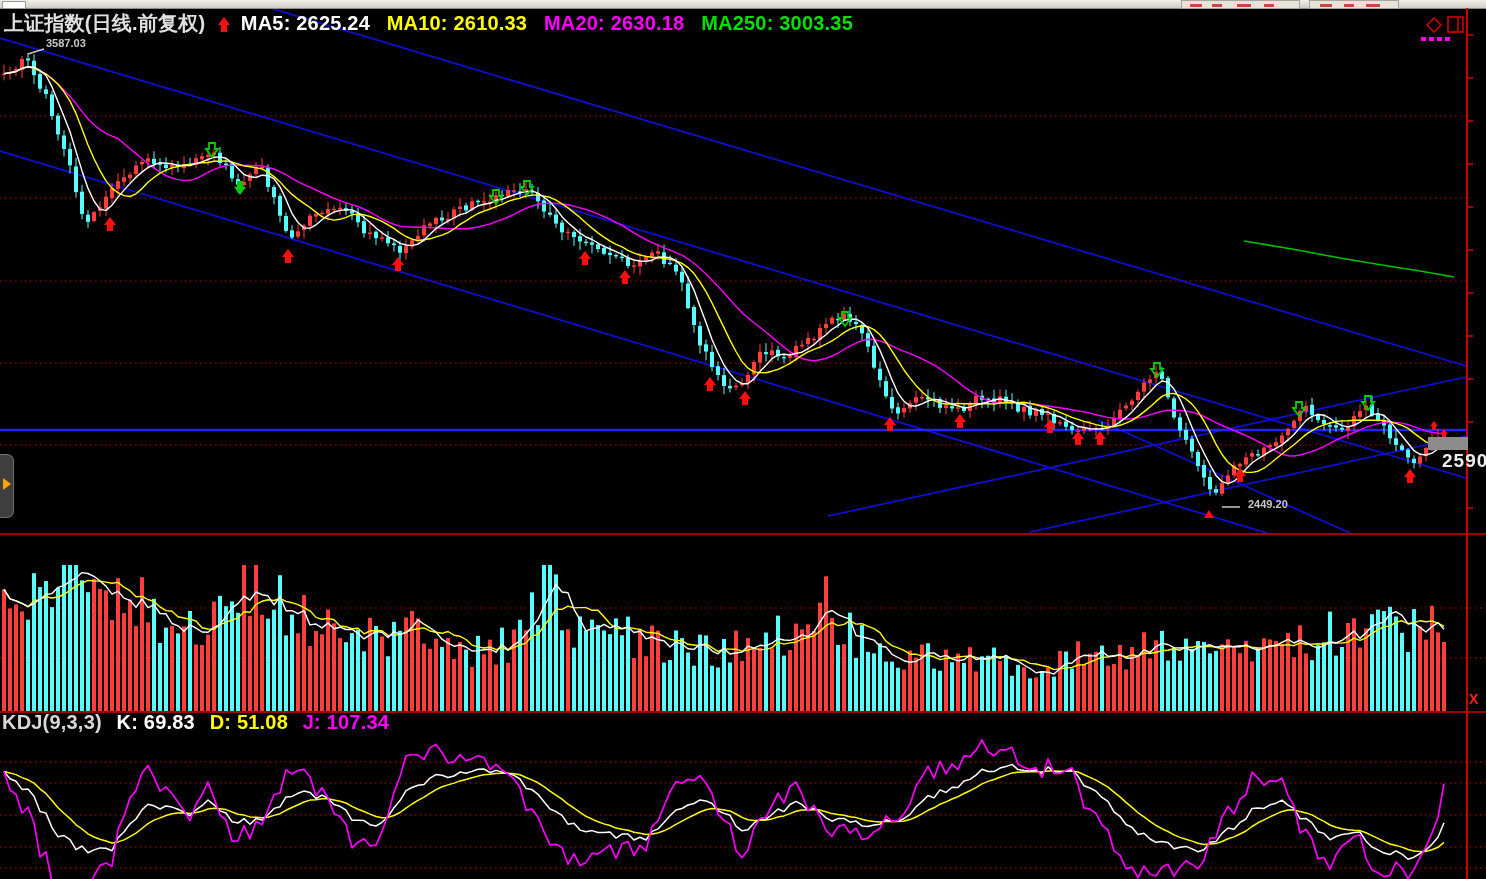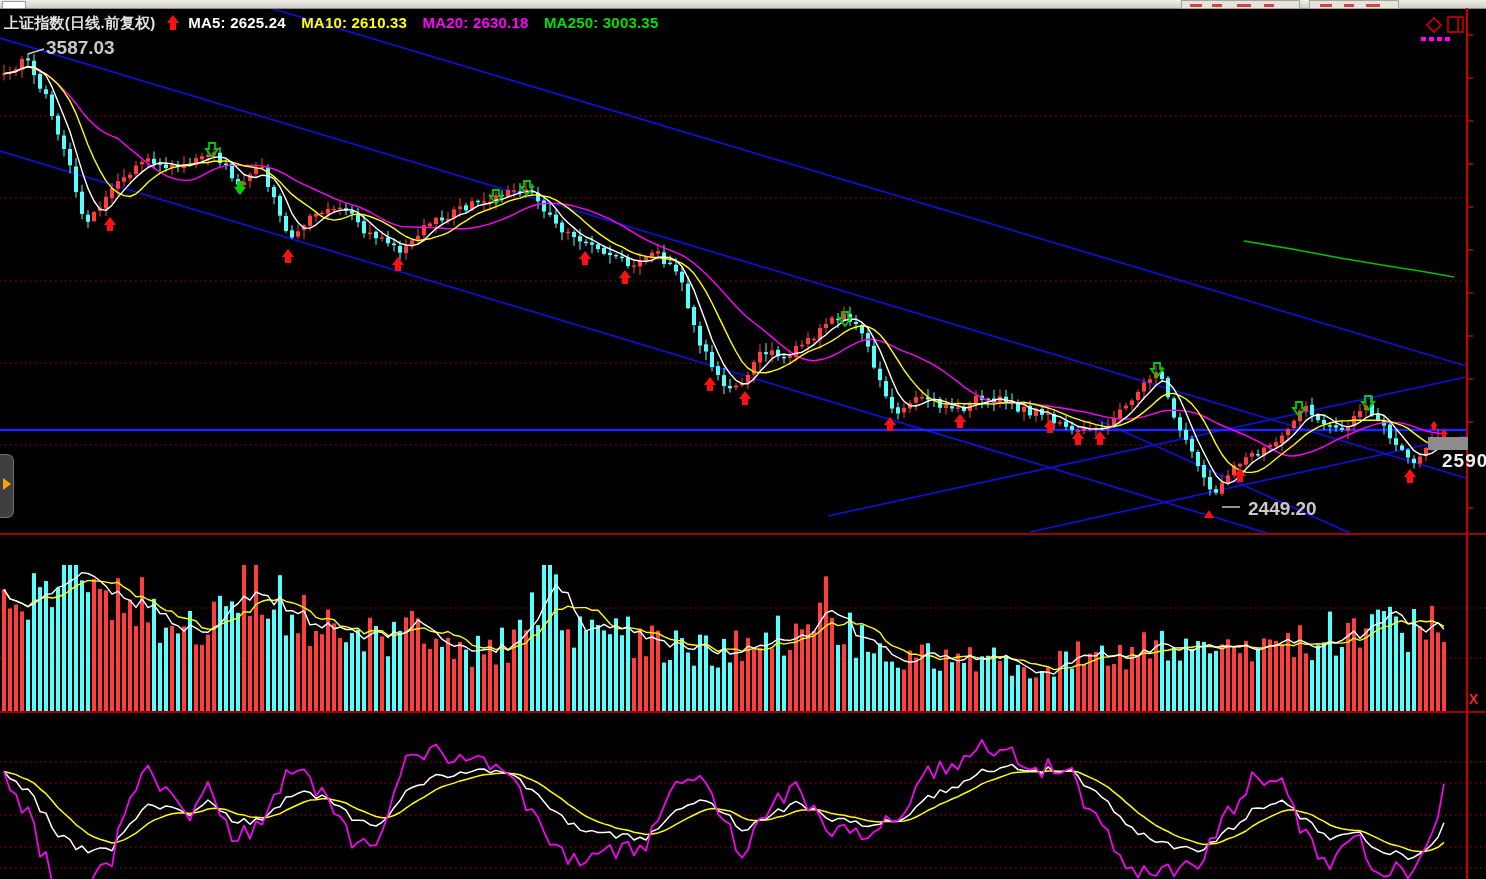--- a/index.html
+++ b/index.html
@@ -4,23 +4,23 @@
 <style>
   html,body{margin:0;padding:0;background:#000;}
   #app{position:relative;width:1486px;height:879px;overflow:hidden;background:#000;
        font-family:"Liberation Sans",sans-serif;}
   
   #toolbar{position:absolute;left:0;top:0;width:1486px;height:8px;
            background:linear-gradient(#f1efe9,#cfcdc5);border-bottom:1px solid #8f8d86;}
   #toolbar .tb-btn{position:absolute;left:2px;top:1px;width:22px;height:6px;background:#fcfcfa;border:1px solid #999;}
   #toolbar .tb-box{position:absolute;top:0;height:7px;background:#e6e3db;border:1px solid #a8a49c;}
   #toolbar .red-dash{position:absolute;top:3px;height:3px;background:#cf4545;}
-  .overlay{position:absolute;white-space:nowrap;font-weight:bold;font-size:15px;line-height:18px;
+  .overlay{position:absolute;white-space:nowrap;font-weight:bold;font-size:20px;line-height:18px;
            letter-spacing:0.2px;}
-  .lab{position:absolute;white-space:nowrap;font-weight:bold;color:#c8c8c8;font-size:19px;}
+  .lab{position:absolute;white-space:nowrap;font-weight:bold;color:#c8c8c8;font-size:11px;}
   .mlft{margin-left:11px;}
   #closeX{position:absolute;left:1469px;top:691px;color:#ff2020;font-size:14px;font-weight:bold;cursor:pointer;}
   #lastPrice{position:absolute;left:1442px;top:450px;color:#efefef;font-size:19px;font-weight:bold;letter-spacing:1px;}
   #leftTab{position:absolute;left:0;top:454px;width:13px;height:62px;background:#3f3f3f;
            border:1px solid #6e6e6e;border-left:none;border-radius:0 7px 7px 0;}
   #leftTab .tri{position:absolute;left:3px;top:23px;width:0;height:0;
            border-left:8px solid #ffa300;border-top:6px solid transparent;border-bottom:6px solid transparent;}
 </style>
 </head>
 <body>
@@ -884,19 +884,25 @@
     <span class="mlft" style="color:#ffff00;">MA10: 2610.33</span>
     <span class="mlft" style="color:#ff00ff;">MA20: 2630.18</span>
     <span class="mlft" style="color:#00e000;">MA250: 3003.35</span>
   </div>
 
   <div class="lab" style="left:46px;top:37px;">3587.03</div>
   <div class="lab" style="left:1248px;top:498px;">2449.20</div>
   <div id="lastPrice">2590</div>
 
 
+  <div class="overlay" style="left:2px;top:713px;">
+    <span style="color:#d8d8d8;">KDJ(9,3,3)</span>
+    <span style="margin-left:9px;color:#ffffff;">K: 69.83</span>
+    <span style="margin-left:9px;color:#ffff00;">D: 51.08</span>
+    <span style="margin-left:9px;color:#ff00ff;">J: 107.34</span>
+  </div>
 
   <div id="closeX">X</div>
 
   <div id="leftTab">
     <div class="tri"></div>
   </div>
 </div>
 
 </body></html>

